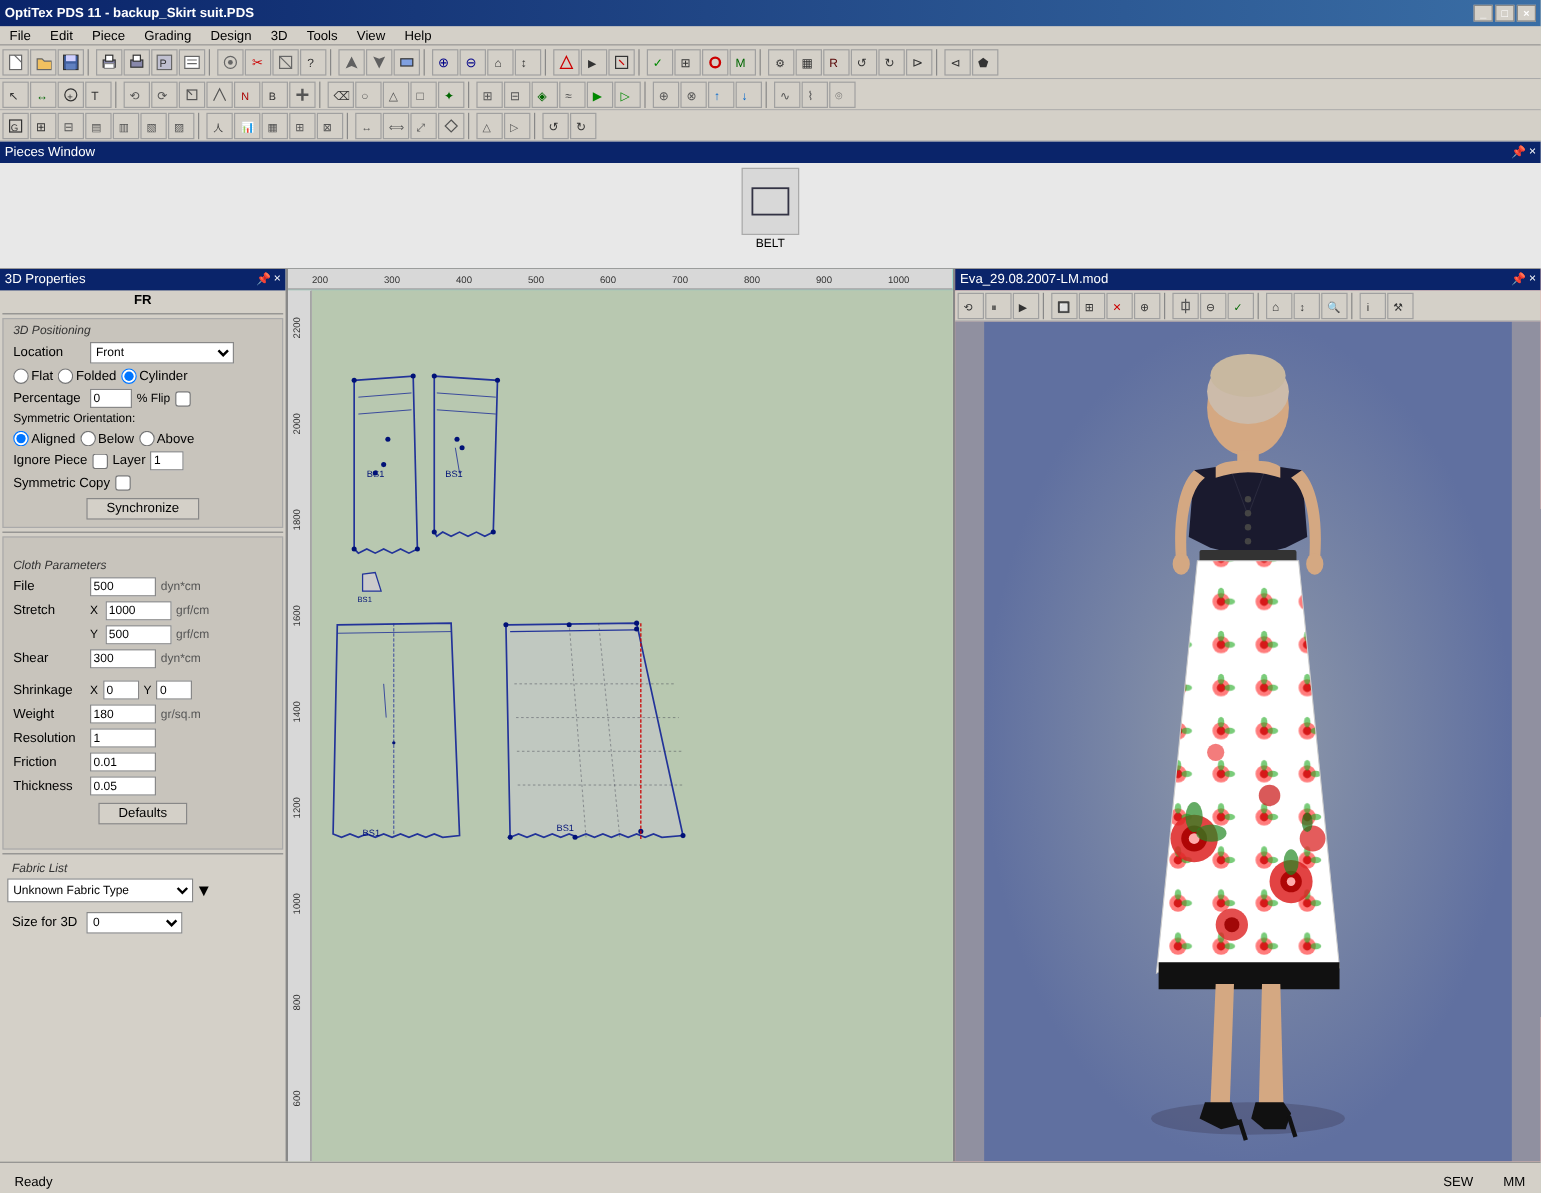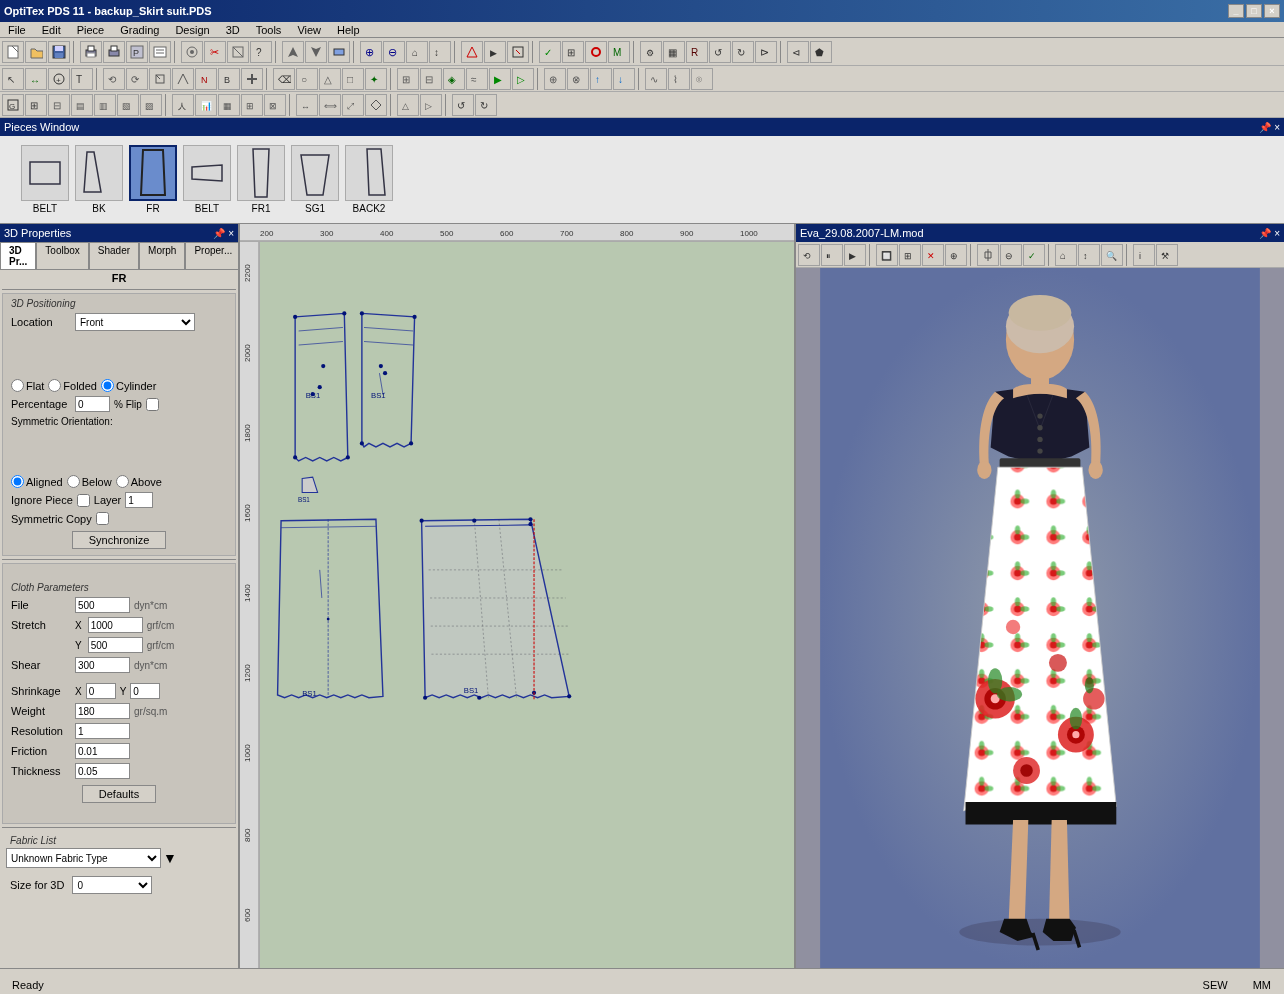--- a/index.html
+++ b/index.html
@@ -102,25 +102,26 @@
       color: white;
       font-size: 11px;
       display: flex;
       align-items: center;
       justify-content: space-between;
       padding: 0 4px;
     }
     .pieces-content {
       display: flex;
       align-items: center;
-      padding: 4px 20px;
-      gap: 4px;
+      padding: 4px 8px;
+      gap: 24px;
       overflow-x: auto;
       height: 87px;
       background: #e8e8e8;
+      flex-direction: column;
     }
     .piece-item {
       display: flex;
       flex-direction: column;
       align-items: center;
       cursor: pointer;
       min-width: 50px;
     }
     .piece-thumb {
       width: 48px;
@@ -214,21 +215,21 @@
 
     .prop-select {
       height: 18px;
       border: 1px solid #888;
       background: white;
       font-size: 10px;
       width: 120px;
     }
 
     .radio-group { display: flex; align-items: center; gap: 4px; padding: 2px 4px; }
-    .radio-option { display: flex; align-items: center; gap: 2px; font-size: 11px; margin-top: 44px; }
+    .radio-option { display: flex; align-items: center; gap: 2px; font-size: 11px; }
 
     .check-row { display: flex; align-items: center; gap: 4px; padding: 2px 4px; font-size: 11px; }
 
     .sync-btn {
       display: block;
       margin: 4px auto;
       padding: 2px 16px;
       background: #d4d0c8;
       border: 1px solid #888;
       font-size: 11px;
@@ -908,27 +909,20 @@
 
     <div class="left-panel">
       <div class="panel-title-bar">
         <span>3D Properties</span>
         <div style="display:flex;gap:2px;">
           <span style="cursor:pointer;font-size:10px;">📌</span>
           <span style="cursor:pointer;font-size:10px;">×</span>
         </div>
       </div>
 
-      <div class="panel-tabs">
-        <div class="panel-tab active">3D Pr...</div>
-        <div class="panel-tab">Toolbox</div>
-        <div class="panel-tab">Shader</div>
-        <div class="panel-tab">Morph</div>
-        <div class="panel-tab">Proper...</div>
-      </div>
 
       <div class="panel-piece-name">FR</div>
 
       <div class="section-divider"></div>
 
       <div style="padding:2px 4px; background:#c8c4bc; border:1px solid #aaa; margin:2px 2px;">
         <div class="section-label">3D Positioning</div>
 
         <div class="prop-row">
           <span class="prop-label">Location</span>

